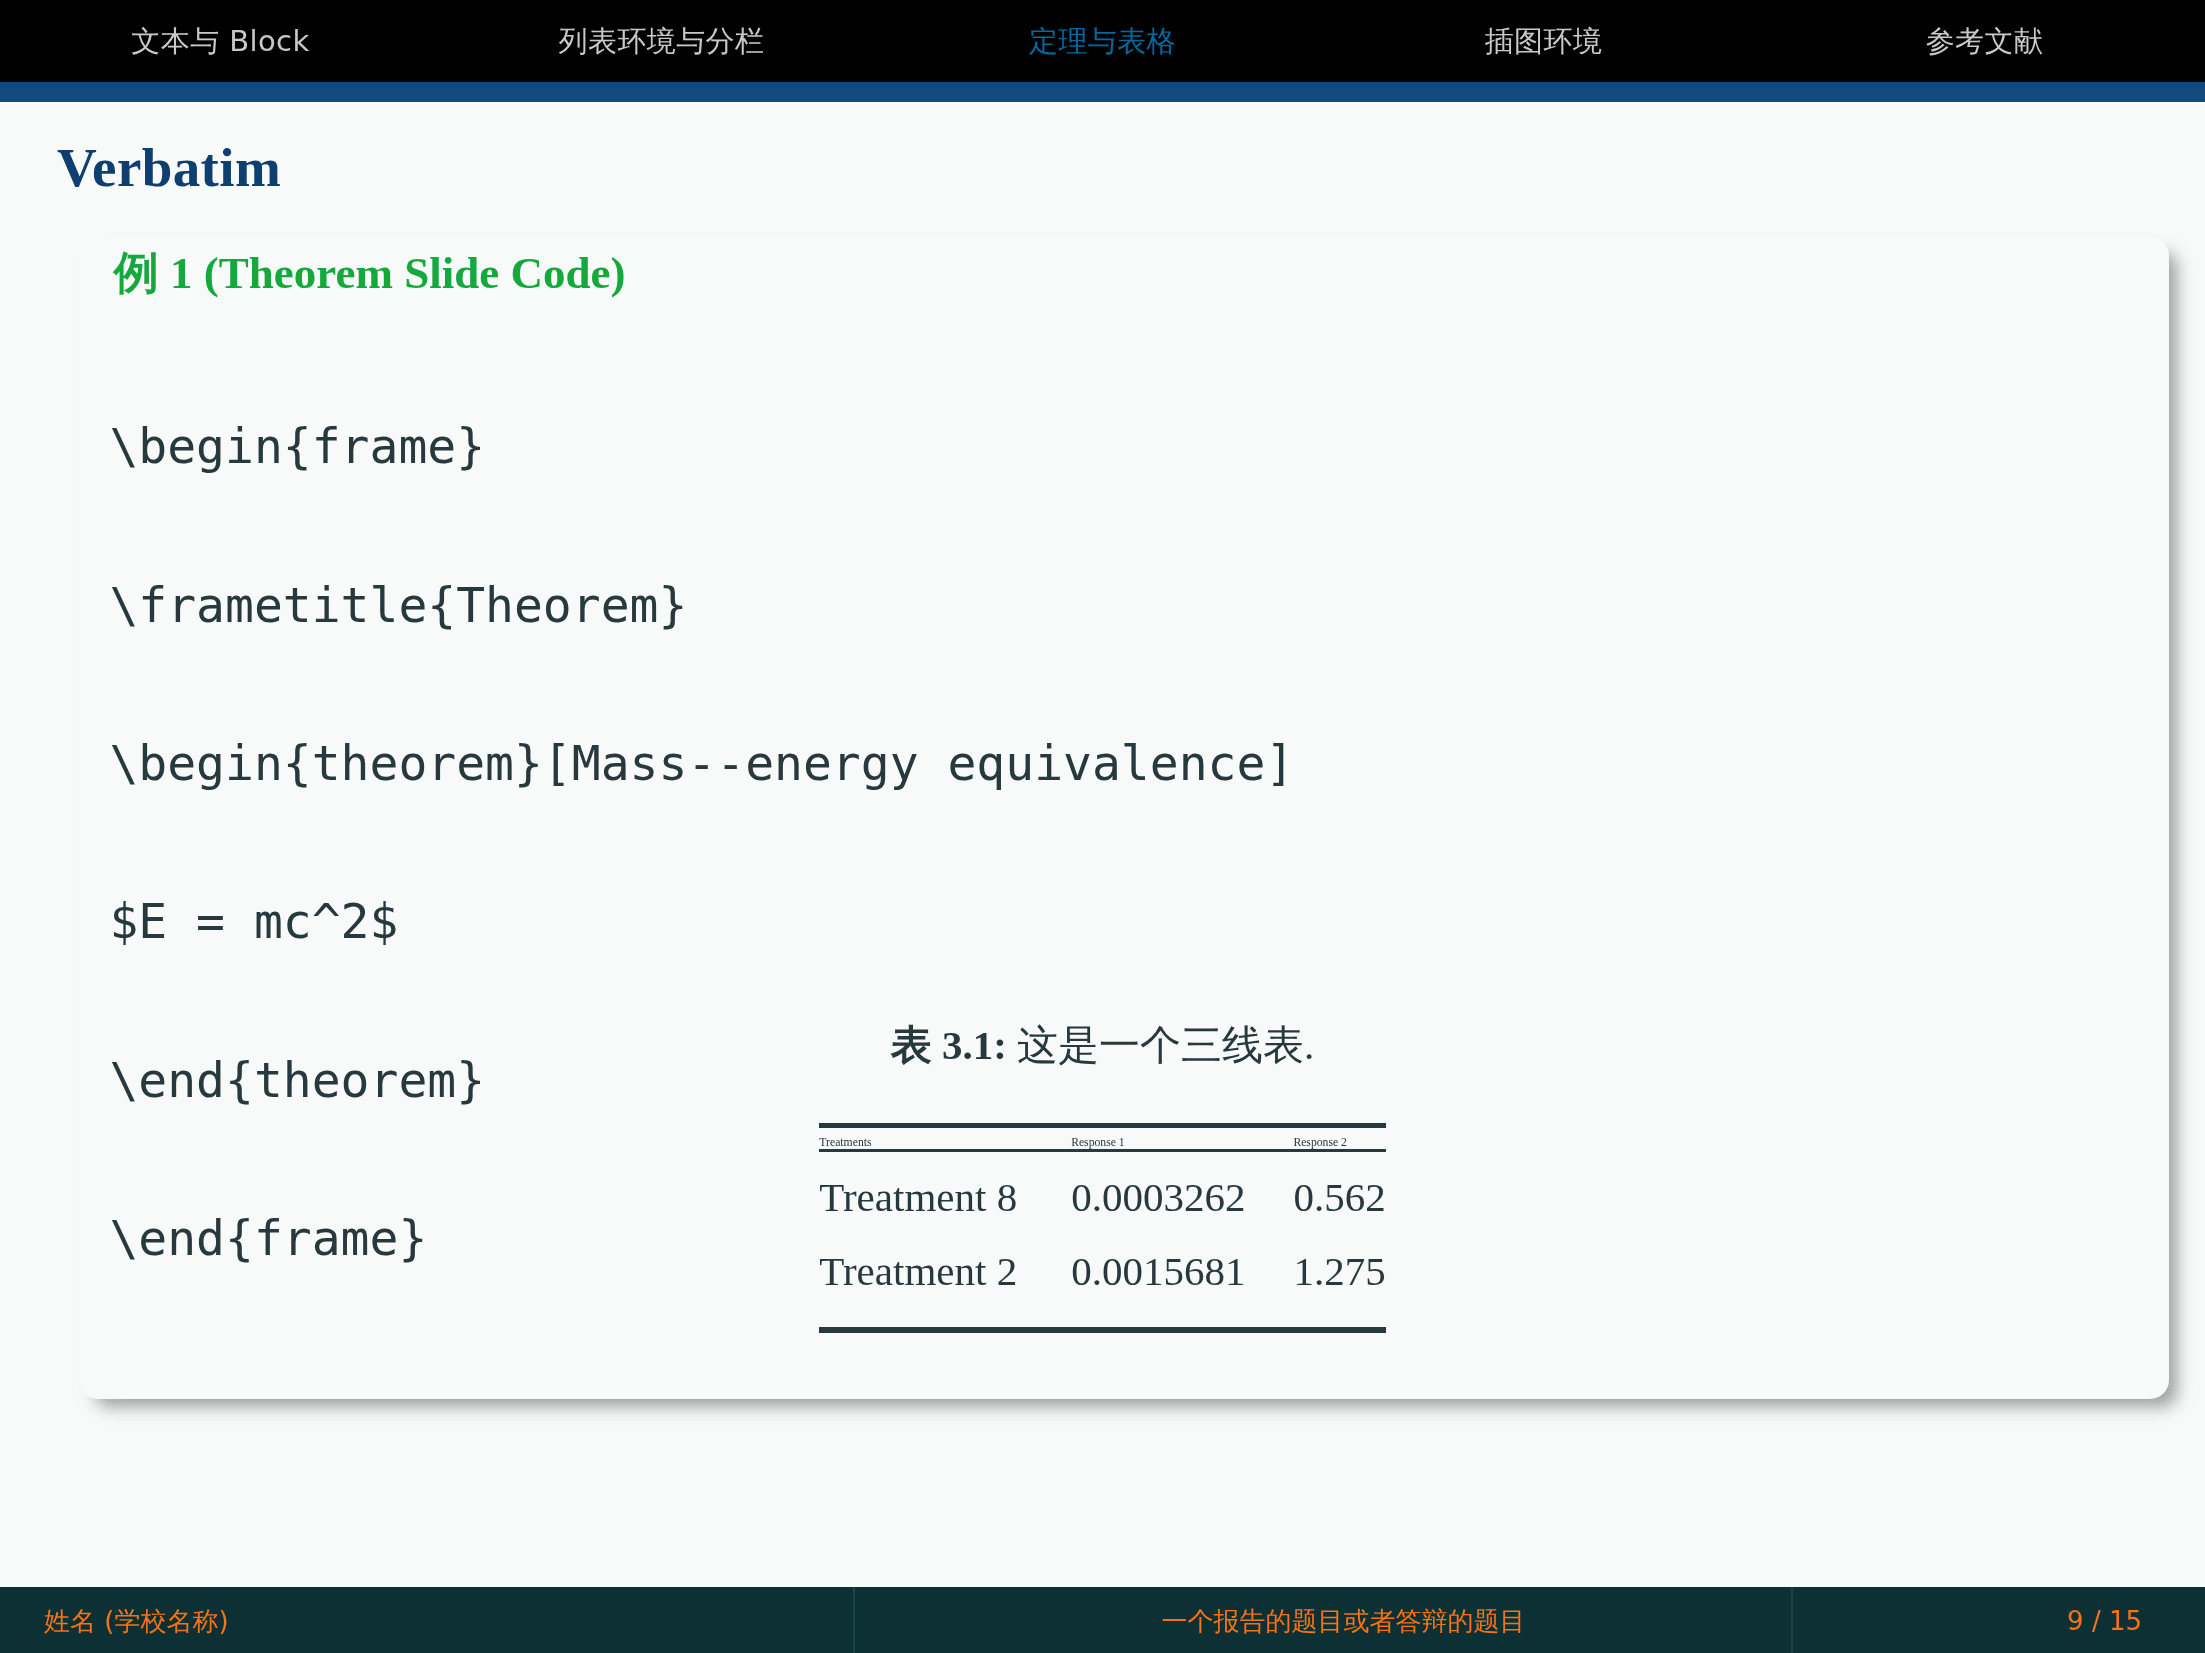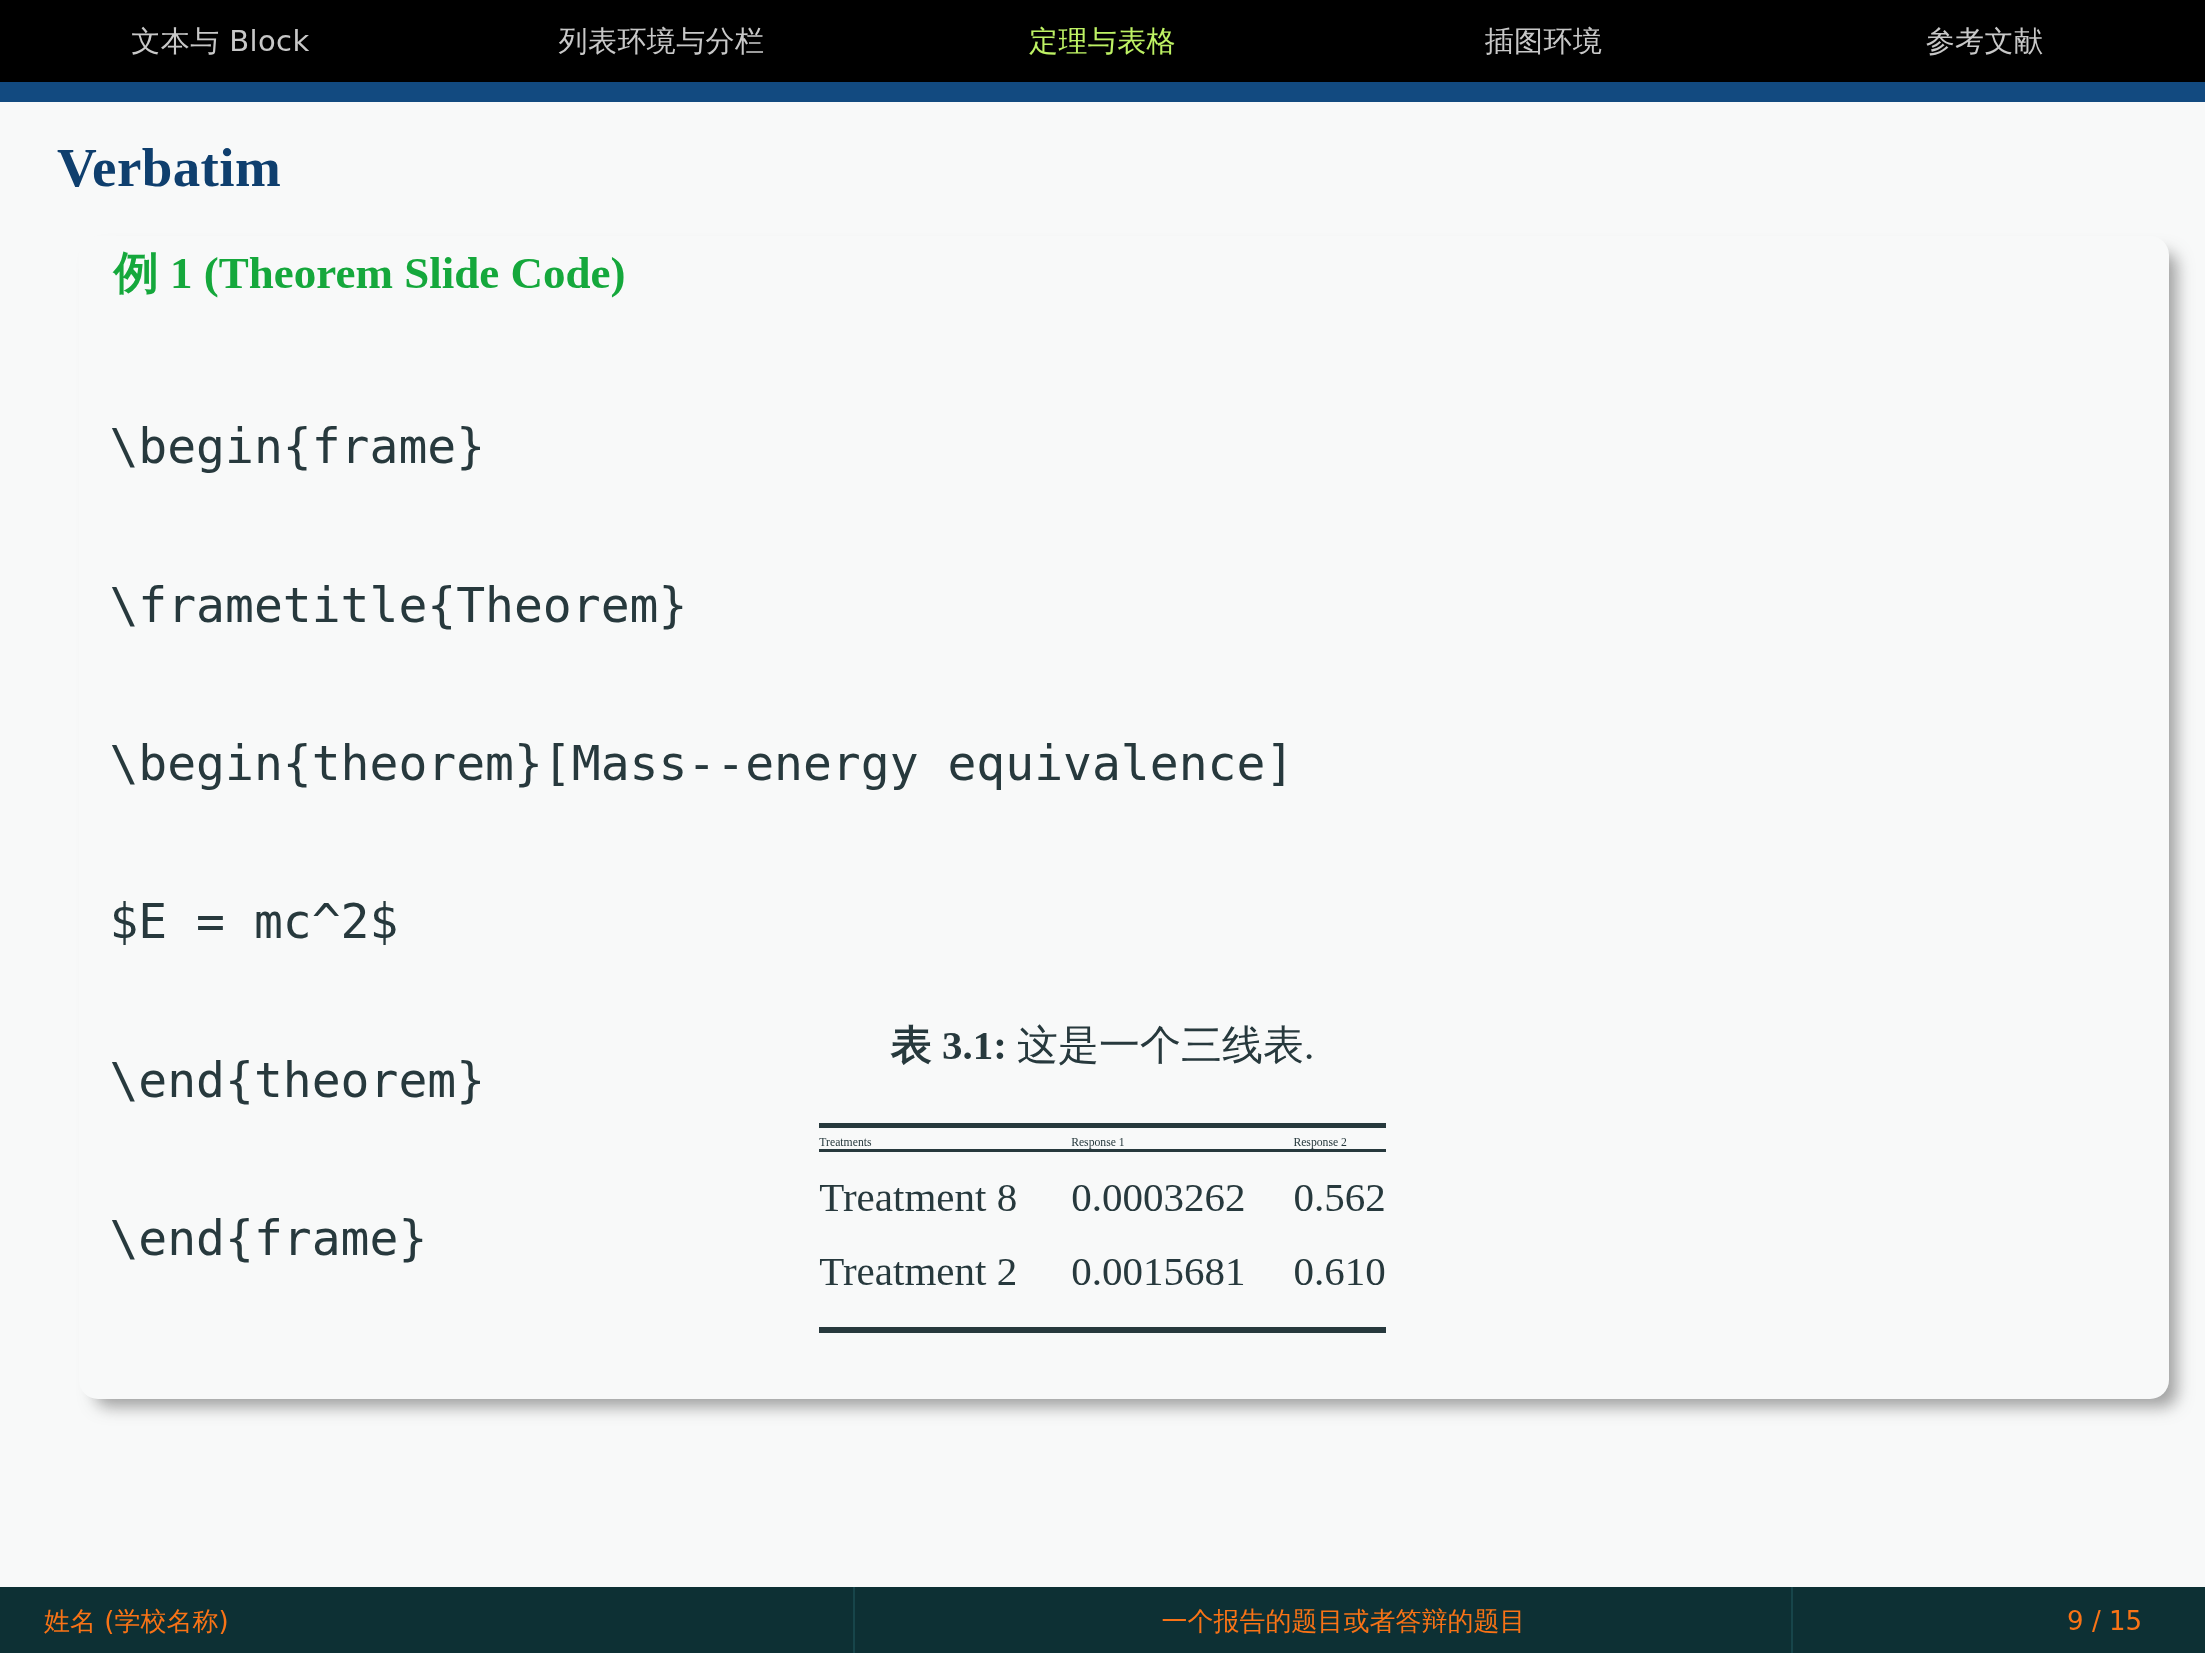--- a/index.html
+++ b/index.html
@@ -34,21 +34,21 @@
   .nav-item {
     flex: 1 1 0;
     text-align: center;
     font-family: "DejaVu Sans", sans-serif;
     font-size: 29px;
     line-height: 1;
     color: #c8c8c8;
     letter-spacing: 0.4px;
     white-space: nowrap;
   }
-  .nav-item.active { color: #bef264; }
+  .nav-item.active { color: #0369a1; }
   .navrule {
     position: absolute;
     left: 0; top: 82px;
     width: 2205px;
     height: 20.4px;
     background: #124a80;
   }
 
   
   .frame-title {
@@ -228,21 +228,21 @@
             <td colspan="3"></td>
           </tr>
         <tr>
           <td class="col-pad-a">Treatment 8</td>
           <td class="col-pad-b">0.0003262</td>
           <td>0.562</td>
         </tr>
         <tr>
           <td class="col-pad-a">Treatment 2</td>
           <td class="col-pad-b">0.0015681</td>
-          <td>0.610</td>
+          <td>1.275</td>
         </tr>
         <tr class="sp-bot">
             <td colspan="3"></td>
           </tr>
         <tr class="rule-bot">
           <td colspan="3">
               <div class="rule-line"></div>
             </td>
         </tr>
       </tbody>

